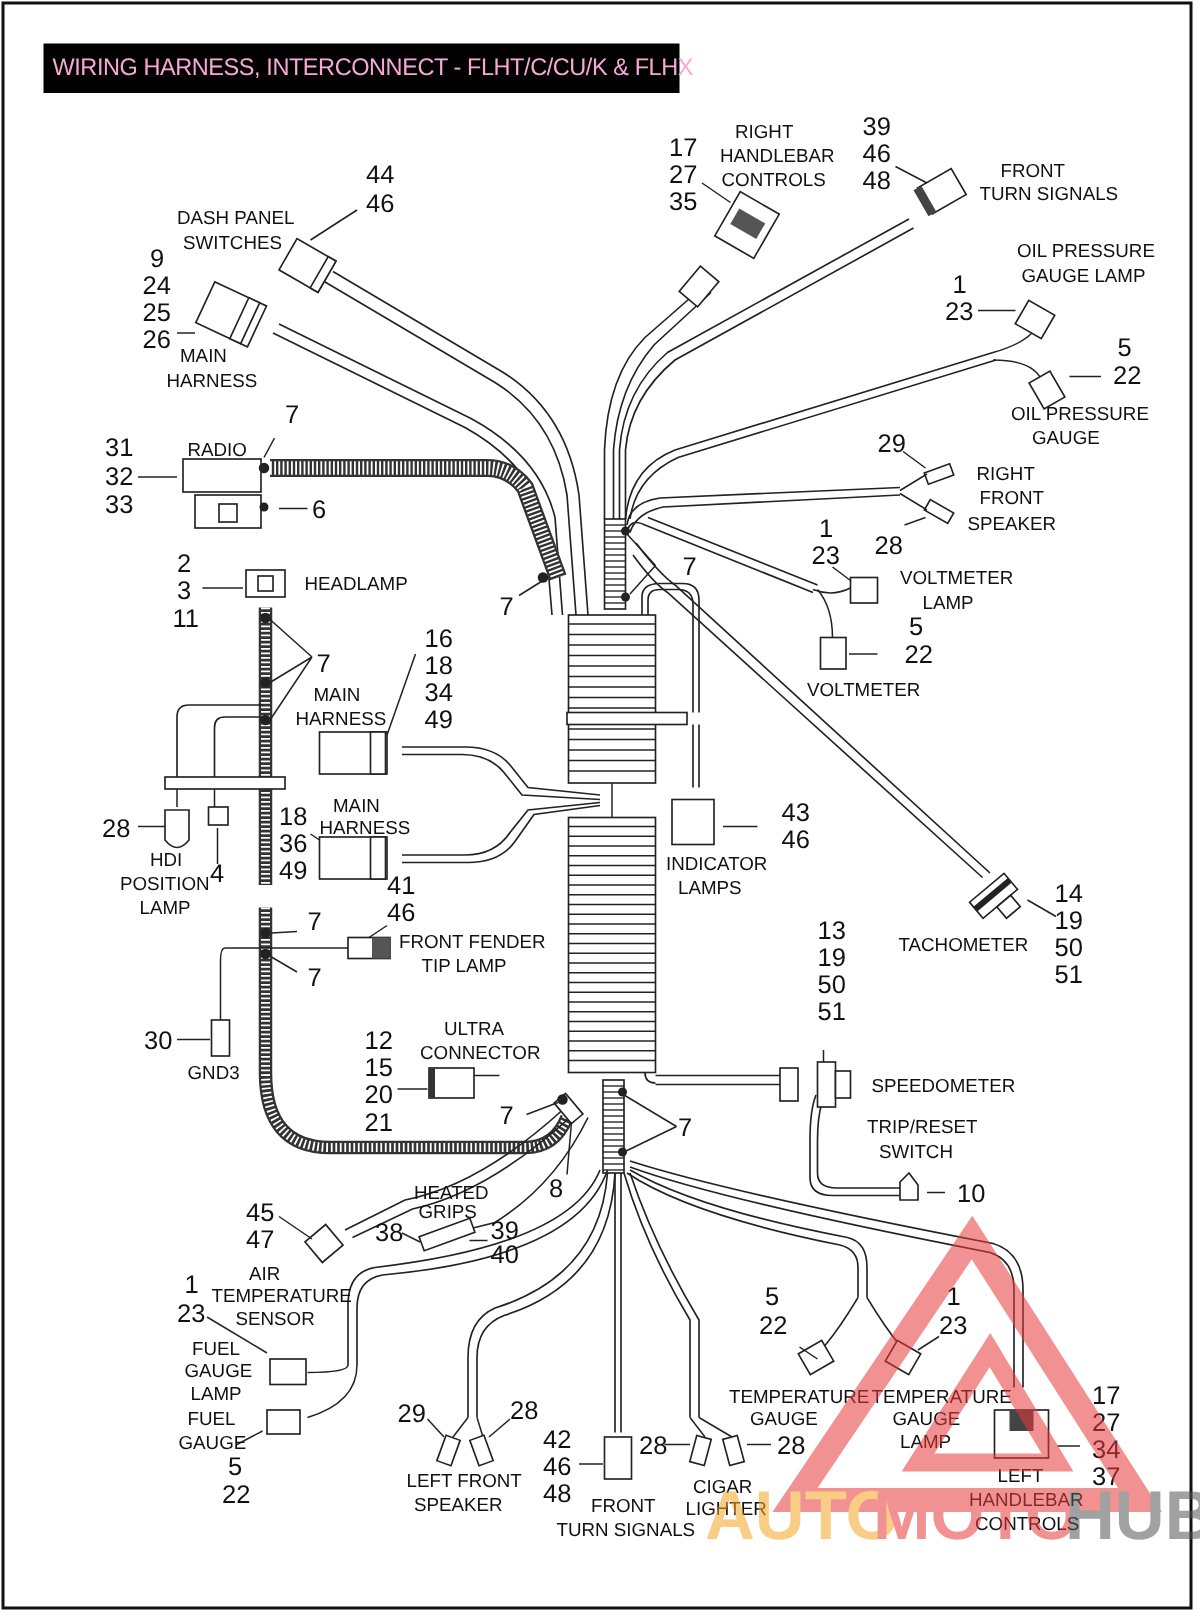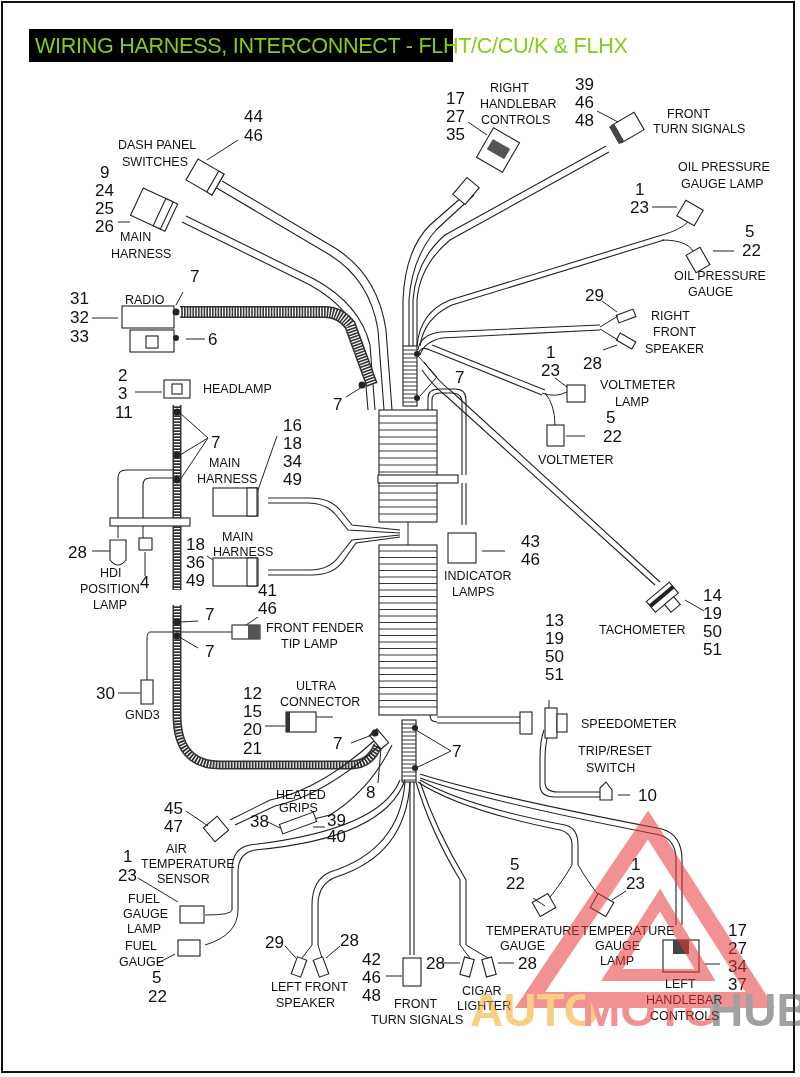--- a/index.html
+++ b/index.html
@@ -1,18 +1,18 @@
 <!DOCTYPE html>
 <html><head>
 <meta charset="utf-8">
 <style>
   html, body { margin: 0; padding: 0; background: #ffffff; }
   body { width: 800px; height: 1077px; position: relative; overflow: hidden; font-family: "Liberation Sans", sans-serif; }
   .frame { position: absolute; left: 1px; top: 1px; width: 794px; height: 1072px; border: 2px solid #111; box-sizing: border-box; background: #fff; }
-  .title-bar { position: absolute; left: 29px; top: 29px; width: 424px; height: 33px; background: #000; color: #84cc16; font-size: 22px; line-height: 33px; padding-left: 6px; box-sizing: border-box; white-space: nowrap; letter-spacing: -0.3px; transform-origin: left center; }
+  .title-bar { position: absolute; left: 29px; top: 29px; width: 424px; height: 33px; background: #000; color: #f9a8d4; font-size: 16px; line-height: 33px; padding-left: 6px; box-sizing: border-box; white-space: nowrap; letter-spacing: -0.3px; transform-origin: left center; }
   .title-bar span { display: inline-block; transform: scaleX(0.98); transform-origin: left center; }
   svg.diagram { position: absolute; left: 0; top: 0; }
   .lbl { font-family: "Liberation Sans", sans-serif; font-size: 12.5px; fill: #111; }
   .num { font-family: "Liberation Sans", sans-serif; font-size: 17px; fill: #111; }
   .wire { fill: none; stroke: #222; stroke-width: 1.1; }
   .thin { fill: none; stroke: #222; stroke-width: 1; }
   .part { fill: #fff; stroke: #222; stroke-width: 1.1; }
   .leader { stroke: #222; stroke-width: 1; fill: none; }
   .wm-text { font-family: "Liberation Sans", sans-serif; font-weight: bold; font-size: 46px; }
 </style>

